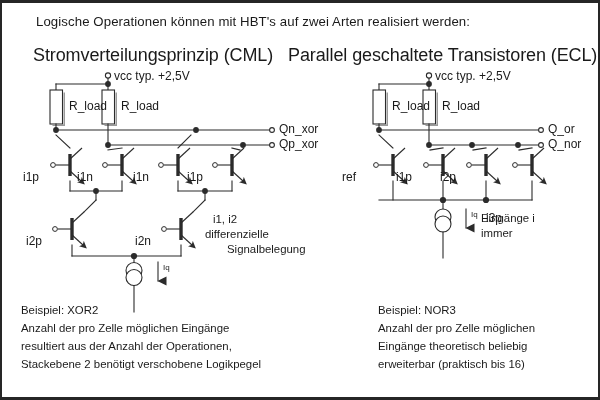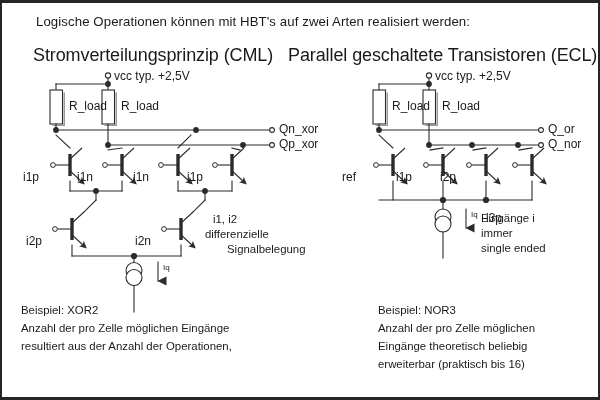--- a/index.html
+++ b/index.html
@@ -229,24 +229,24 @@
   <div class="t lbl" style="left:548px;top:137px;">Q_nor</div>
 
   <div class="t sig" style="left:342px;top:170px;">ref</div>
   <div class="t sig" style="left:396px;top:170px;">i1p</div>
   <div class="t sig" style="left:440px;top:170px;">i2p</div>
   <div class="t sig" style="left:486px;top:170px;margin-top:41px;">i3p</div>
   <div class="t tiny" style="left:471px;top:210px;">Iq</div>
 
   <div class="t body" style="left:481px;top:211px;">Eingänge i</div>
   <div class="t body" style="left:481px;top:226px;">immer</div>
-  <div class="t body" style="left:481px;top:241px;">single ended</div>
 
   <div class="t note" style="left:21px;top:303px;">Beispiel: XOR2</div>
   <div class="t note" style="left:21px;top:321px;">Anzahl der pro Zelle möglichen Eingänge</div>
   <div class="t note" style="left:21px;top:339px;">resultiert aus der Anzahl der Operationen,</div>
+  <div class="t note" style="left:21px;top:357px;">Stackebene 2 benötigt verschobene Logikpegel</div>
 
   <div class="t note" style="left:378px;top:303px;">Beispiel: NOR3</div>
   <div class="t note" style="left:378px;top:321px;">Anzahl der pro Zelle möglichen</div>
   <div class="t note" style="left:378px;top:339px;">Eingänge theoretisch beliebig</div>
   <div class="t note" style="left:378px;top:357px;">erweiterbar (praktisch bis 16)</div>
 
 </div>
 
 </body></html>

